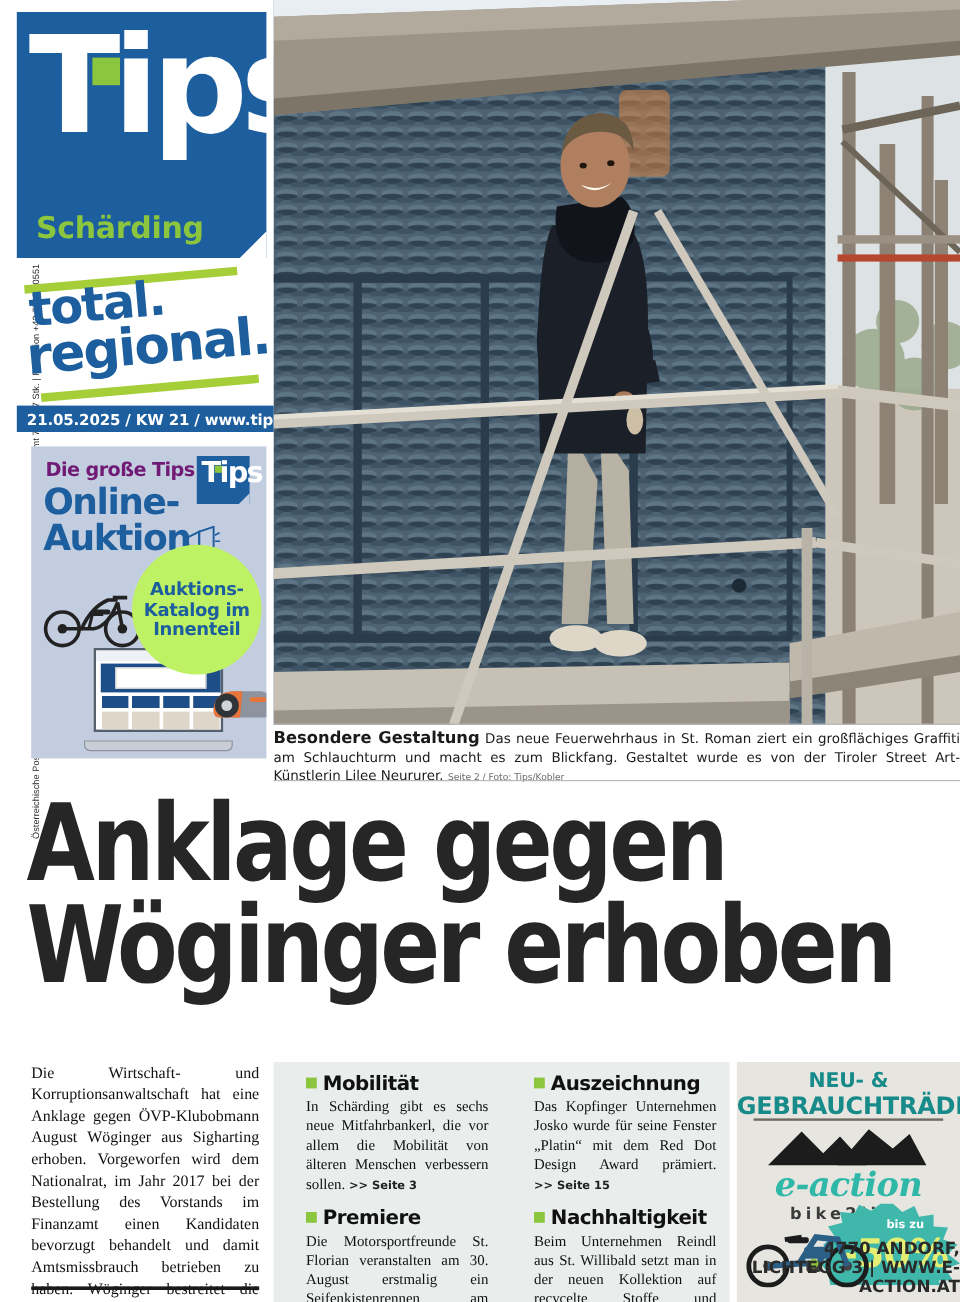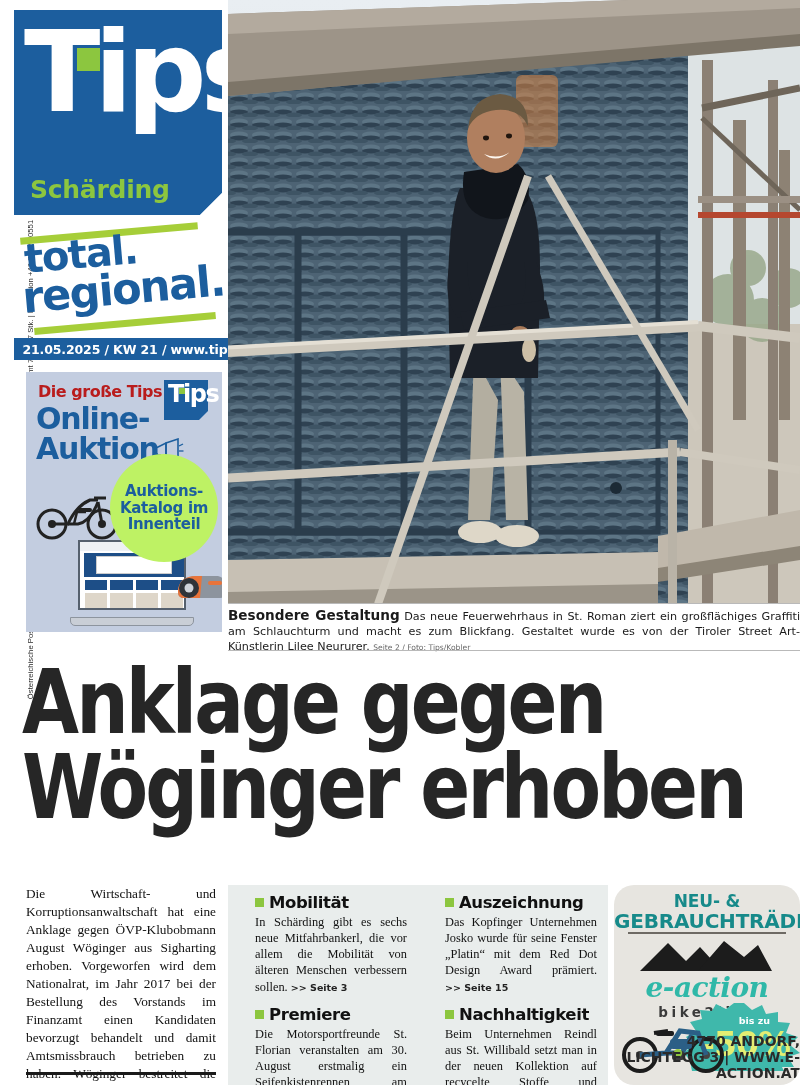--- a/index.html
+++ b/index.html
@@ -114,21 +114,21 @@
   
   .auction-ad {
     position: absolute; left: 26px; top: 372px;
     width: 196px; height: 260px;
     background: #c3cde0;
     overflow: hidden;
   }
   .ad-kicker {
     position: absolute; left: 12px; top: 10px;
     font-size: 16px; font-weight: bold;
-    color: #b91c1c;
+    color: #701a75;
     letter-spacing: -0.03em;
     font-family: "DejaVu Sans", sans-serif;
   }
   .ad-big1, .ad-big2 {
     position: absolute; left: 10px;
     font-size: 30px; font-weight: bold;
     color: #1C5E9E;
     letter-spacing: -0.04em;
     font-family: "DejaVu Sans", sans-serif;
     line-height: 1;
@@ -299,21 +299,20 @@
     font-size: 9.5px; font-weight: bold;
     color: #222; white-space: nowrap;
   }
 
   
   .eaction {
     position: absolute; left: 614px; top: 885px;
     width: 186px; height: 200px;
     background: #e7e5e0;
     overflow: hidden;
-    border-radius: 20px;
   }
   .ea-t1, .ea-t2 {
     position: absolute; width: 100%;
     text-align: center;
     color: #178a8a;
     font-weight: bold;
     font-family: "DejaVu Sans", sans-serif;
     letter-spacing: -0.01em;
   }
   .ea-t1 { top: 6px; font-size: 17px; }

